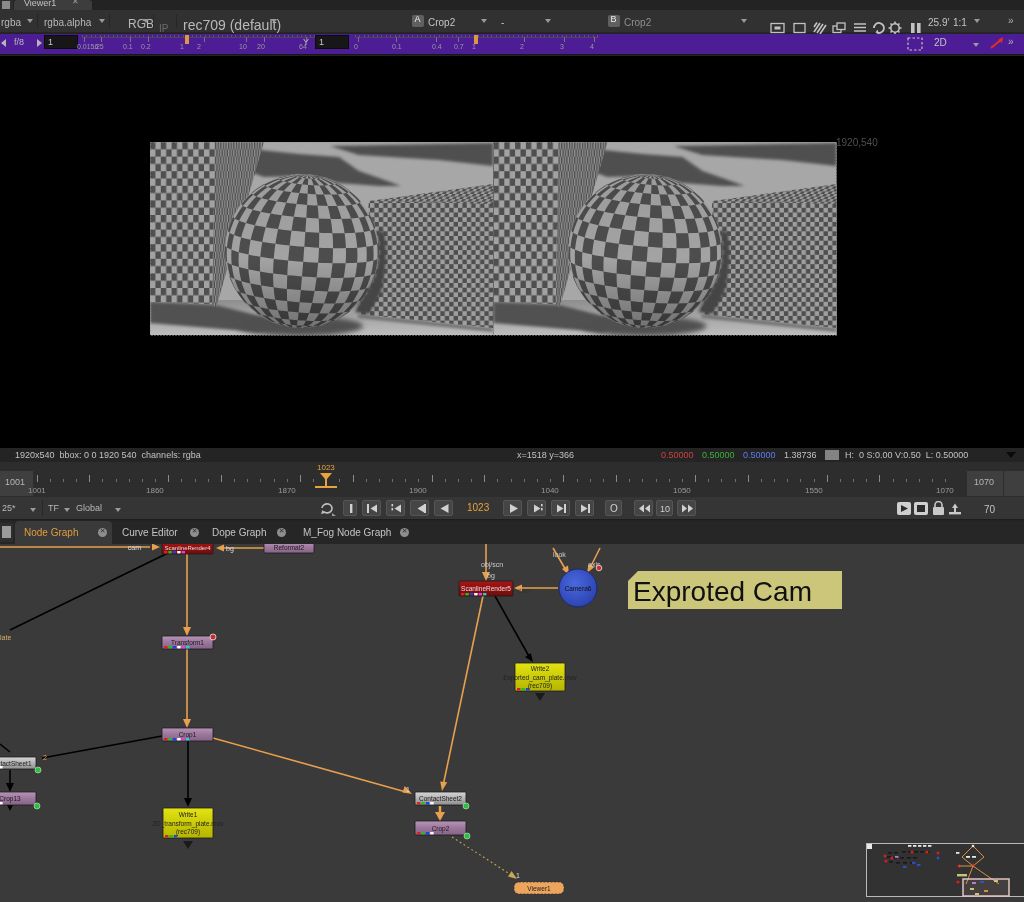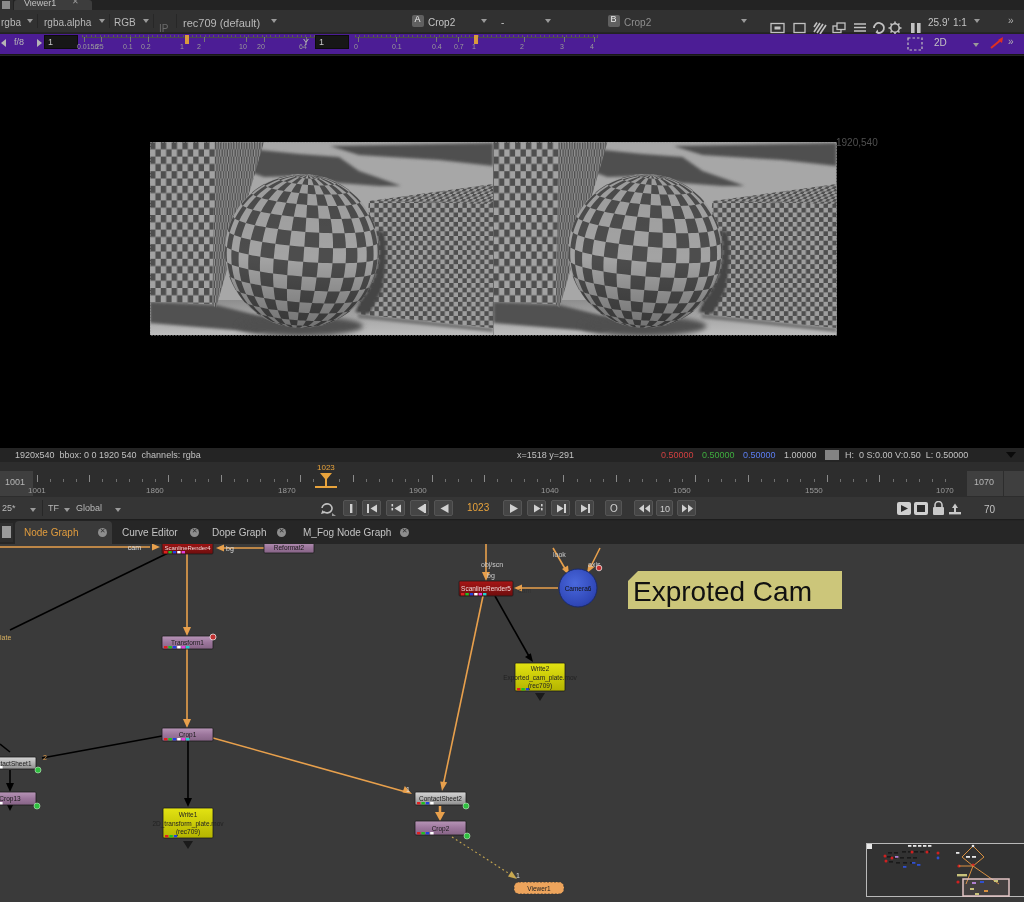--- a/index.html
+++ b/index.html
@@ -16,26 +16,26 @@
   <span style="position:absolute;left:58px;top:-3px;color:#9a9a9a;font-size:8px;">✕</span>
  </div>
 </div>
 <div style="position:absolute;left:0;top:10px;width:1024px;height:23px;background:#313131;border-bottom:1px solid #262626;">
     <span style="position:absolute;left:1px;top:6px;color:#b9b9b9;font-size:10px;white-space:nowrap;">rgba</span>
     <div style="position:absolute;left:27px;top:9px;width:0;height:0;border-left:3.5px solid transparent;border-right:3.5px solid transparent;border-top:4px solid #9a9a9a;"></div>
     <div style="position:absolute;left:37px;top:4px;width:1px;height:14px;background:#272727;"></div>
     <span style="position:absolute;left:44px;top:6px;color:#b9b9b9;font-size:10px;white-space:nowrap;">rgba.alpha</span>
     <div style="position:absolute;left:99px;top:9px;width:0;height:0;border-left:3.5px solid transparent;border-right:3.5px solid transparent;border-top:4px solid #9a9a9a;"></div>
     <div style="position:absolute;left:109px;top:4px;width:1px;height:14px;background:#272727;"></div>
-    <span style="position:absolute;left:114px;top:6px;color:#b9b9b9;font-size:10px;white-space:nowrap;">RGB</span>
+    <span style="position:absolute;left:128px;top:6px;color:#b9b9b9;font-size:12px;white-space:nowrap;">RGB</span>
     <div style="position:absolute;left:143px;top:9px;width:0;height:0;border-left:3.5px solid transparent;border-right:3.5px solid transparent;border-top:4px solid #9a9a9a;"></div>
     <div style="position:absolute;left:153px;top:4px;width:1px;height:14px;background:#272727;"></div>
     <span style="position:absolute;left:159px;top:12px;color:#6b6b6b;font-size:10px;white-space:nowrap;">IP</span>
     <div style="position:absolute;left:176px;top:4px;width:1px;height:14px;background:#272727;"></div>
-    <span style="position:absolute;left:183px;top:6px;color:#b9b9b9;font-size:11px;white-space:nowrap;">rec709 (default)</span>
+    <span style="position:absolute;left:183px;top:6px;color:#b9b9b9;font-size:14px;white-space:nowrap;">rec709 (default)</span>
     <div style="position:absolute;left:271px;top:9px;width:0;height:0;border-left:3.5px solid transparent;border-right:3.5px solid transparent;border-top:4px solid #9a9a9a;"></div>
     <div style="position:absolute;left:412px;top:5px;width:12px;height:12px;background:#606060;border-radius:2px;">
       <span style="position:absolute;left:2.5px;top:-2px;color:#eee;font-size:9px;">A</span>
     </div>
     <span style="position:absolute;left:428px;top:6px;color:#c4c4c4;font-size:10px;white-space:nowrap;">Crop2</span>
     <div style="position:absolute;left:481px;top:9px;width:0;height:0;border-left:3.5px solid transparent;border-right:3.5px solid transparent;border-top:4px solid #9a9a9a;"></div>
     <span style="position:absolute;left:501px;top:6px;color:#c4c4c4;font-size:10px;white-space:nowrap;">-</span>
     <div style="position:absolute;left:545px;top:9px;width:0;height:0;border-left:3.5px solid transparent;border-right:3.5px solid transparent;border-top:4px solid #9a9a9a;"></div>
     <div style="position:absolute;left:608px;top:5px;width:12px;height:12px;background:#606060;border-radius:2px;">
       <span style="position:absolute;left:2.5px;top:-2px;color:#eee;font-size:9px;">B</span>
@@ -325,25 +325,25 @@
         <use href="#half" x="0" y="0"></use>
       </g>
 <g transform="translate(343.5,0)">
         <use href="#half"></use>
       </g>
 <rect x="0.5" y="0.5" width="686" height="193" fill="none" stroke="#999" stroke-width="1" stroke-dasharray="1,2"></rect>
 </svg>
   </div>
 <div style="position:absolute;left:0;top:448px;width:1024px;height:14px;background:#242424;font-size:9px;">
     <span style="position:absolute;left:15px;top:1px;color:#c2c2c2;font-size:9px;white-space:nowrap;">1920x540&nbsp;&nbsp;bbox: 0 0 1920 540&nbsp;&nbsp;channels: rgba</span>
-    <span style="position:absolute;left:517px;top:1px;color:#c2c2c2;font-size:9px;white-space:nowrap;">x=1518 y=291</span>
+    <span style="position:absolute;left:517px;top:1px;color:#c2c2c2;font-size:9px;white-space:nowrap;">x=1518 y=366</span>
     <span style="position:absolute;left:661px;top:1px;color:#cf4040;font-size:9px;white-space:nowrap;">0.50000</span>
     <span style="position:absolute;left:702px;top:1px;color:#3fae3f;font-size:9px;white-space:nowrap;">0.50000</span>
     <span style="position:absolute;left:743px;top:1px;color:#5c7ef2;font-size:9px;white-space:nowrap;">0.50000</span>
-    <span style="position:absolute;left:784px;top:1px;color:#c2c2c2;font-size:9px;white-space:nowrap;">1.00000</span>
+    <span style="position:absolute;left:784px;top:1px;color:#c2c2c2;font-size:9px;white-space:nowrap;">1.38736</span>
     <div style="position:absolute;left:825px;top:2px;width:14px;height:10px;background:#838383;"></div>
     <span style="position:absolute;left:845px;top:1px;color:#c2c2c2;font-size:9px;white-space:nowrap;">H:&nbsp; 0 S:0.00 V:0.50&nbsp; L: 0.50000</span>
     <div style="position:absolute;left:1006px;top:4px;width:0;height:0;border-left:5px solid transparent;border-right:5px solid transparent;border-top:6px solid #0a0a0a;"></div>
   </div>
 <div style="position:absolute;left:0;top:462px;width:1024px;height:35px;background:#2d2d2d;">
     <div style="position:absolute;left:0;top:9px;width:33px;height:25px;background:#3f3f3f;">
       <span style="position:absolute;left:5px;top:5px;color:#b5b5b5;font-size:9px;">1001</span>
     </div>
     <div style="position:absolute;left:967px;top:9px;width:36px;height:25px;background:#3f3f3f;">
       <span style="position:absolute;left:7px;top:5px;color:#b5b5b5;font-size:9px;">1070</span>

